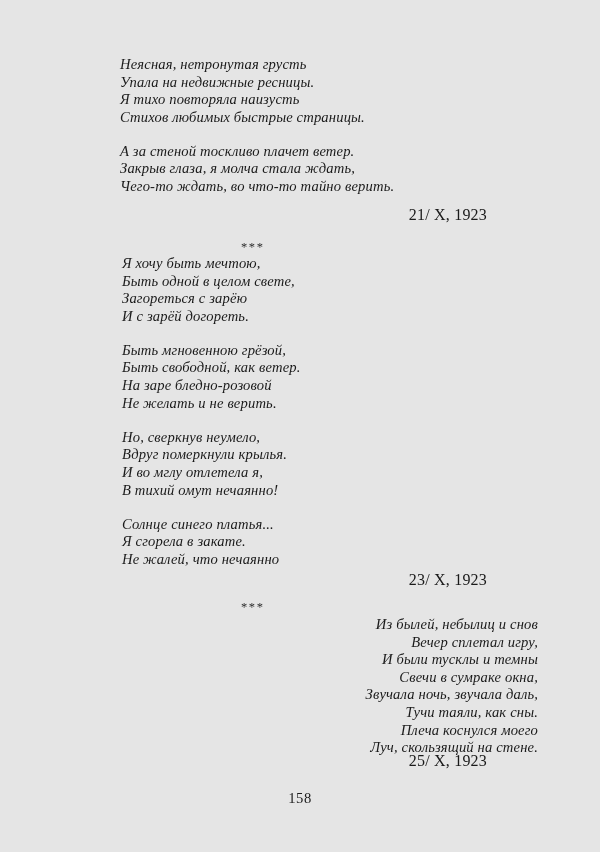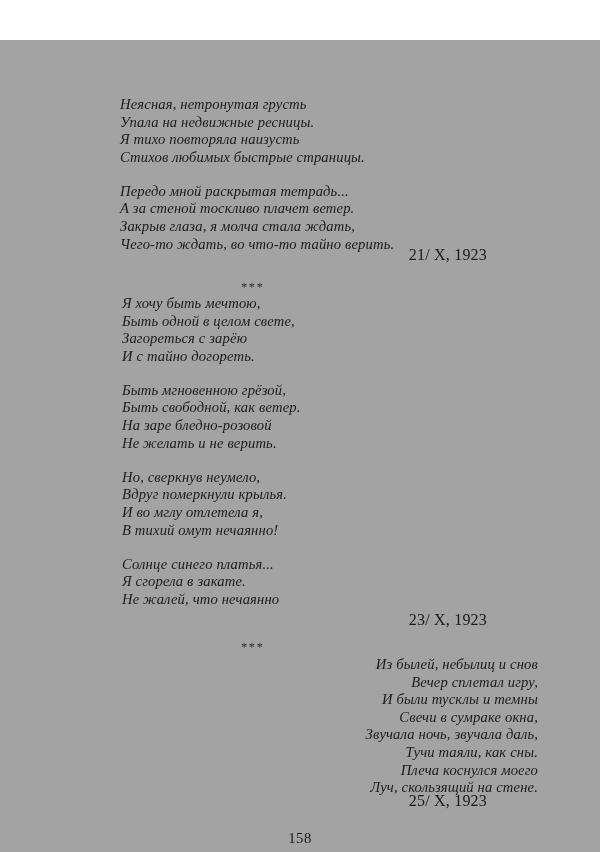--- a/index.html
+++ b/index.html
@@ -12,22 +12,21 @@
     height: 852px;
     position: relative;
     font-family: "Liberation Serif", "DejaVu Serif", serif;
     color: #1a1a1a;
     overflow: hidden;
   }
 
   .page {
     position: absolute;
     inset: 0;
-    background: #a3a3a3;
-    margin-top: 40px;
+    background: #e5e5e5;
   }
 
   
   .poem {
     position: absolute;
     width: 420px;
   }
 
   .stanza {
     margin: 0 0 16.5px 0;
@@ -97,36 +96,35 @@
 <div class="page">
 
   <div class="poem" id="poem-1">
       <div class="stanza">
         <div class="line">Неясная, нетронутая грусть</div>
         <div class="line">Упала на недвижные ресницы.</div>
         <div class="line">Я тихо повторяла наизусть</div>
         <div class="line">Стихов любимых быстрые страницы.</div>
       </div>
       <div class="stanza">
-        <div class="line">Передо мной раскрытая тетрадь...</div>
         <div class="line">А за стеной тоскливо плачет ветер.</div>
         <div class="line">Закрыв глаза, я молча стала ждать,</div>
         <div class="line">Чего-то ждать, во что-то тайно верить.</div>
       </div>
     </div>
   <div class="date" id="date-1">21/ X, 1923</div>
 
   <div class="sep" id="sep-1">***</div>
 
   <div class="poem" id="poem-2">
       <div class="stanza">
         <div class="line">Я хочу быть мечтою,</div>
         <div class="line">Быть одной в целом свете,</div>
         <div class="line">Загореться с зарёю</div>
-        <div class="line">И с тайно догореть.</div>
+        <div class="line">И с зарёй догореть.</div>
       </div>
       <div class="stanza">
         <div class="line">Быть мгновенною грёзой,</div>
         <div class="line">Быть свободной, как ветер.</div>
         <div class="line">На заре бледно-розовой</div>
         <div class="line">Не желать и не верить.</div>
       </div>
       <div class="stanza">
         <div class="line">Но, сверкнув неумело,</div>
         <div class="line">Вдруг померкнули крылья.</div>

